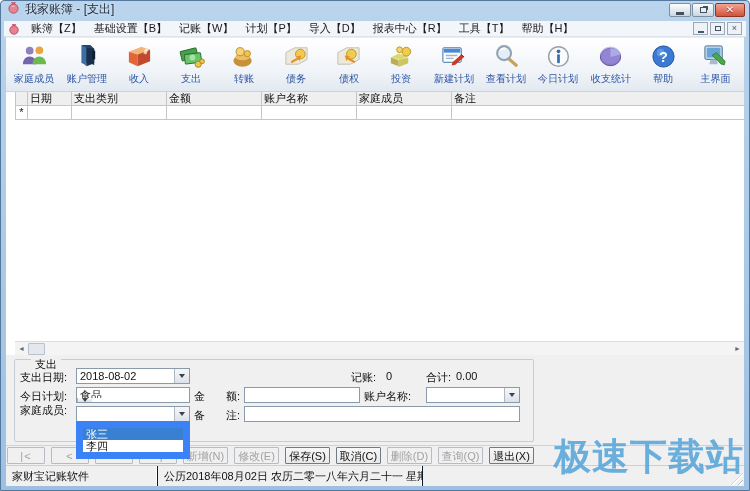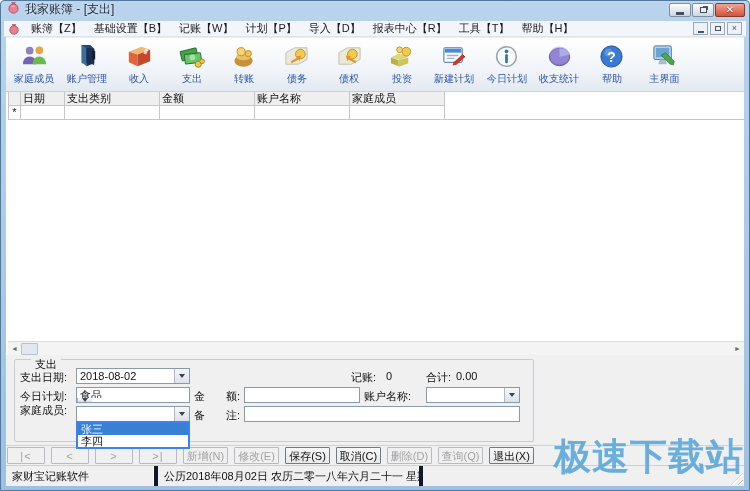--- a/index.html
+++ b/index.html
@@ -33,21 +33,21 @@
   
   .client { position:absolute; top:36px; left:5px; right:5px; bottom:4px; background:#f0f0f0;
     display:flex; flex-direction:column; border-top:1px solid #e8eef6; }
   
   .toolbar { height:54px; flex:0 0 auto; background:linear-gradient(#ffffff,#eef2f7 70%,#e3e9f1);
     border-bottom:1px solid #c9d2dd; display:flex; align-items:center; padding:1px 2px 2px; }
   .tool-item { width:52.5px; display:flex; flex-direction:column; align-items:center; gap:1px; cursor:default; }
   .tool-item svg { width:27px; height:27px; }
   .tool-label { font-size:11px; color:#2d56a4; white-space:nowrap; transform:scale(.92); }
   
-  .grid { flex:1 1 auto; background:#fff; display:flex; flex-direction:column; overflow:hidden; padding-left:2px; }
+  .grid { flex:1 1 auto; background:#fff; display:flex; flex-direction:column; overflow:hidden; padding-left:9px; }
   .g-row { display:flex; height:14px; flex:0 0 auto; }
   .g-cell { border-right:1px solid #c6c6c6; border-bottom:1px solid #c6c6c6; padding:0 2px;
     font-size:11px; line-height:13px; overflow:hidden; white-space:nowrap; }
   .g-head .g-cell { background:#efefef; }
   .g-body .g-cell { background:#fff; }
   .c-sel{ width:13px; border-left:1px solid #c6c6c6; text-align:center; }
   .c-date{ width:44px; } .c-cat{ width:95px; } .c-amt{ width:95px; }
   .c-acct{ width:95px; } .c-mem{ width:95px; } .c-note{ flex:1; border-right:none; }
   .g-empty { flex:1 1 auto; background:#fff; }
   .hscroll { height:14px; flex:0 0 auto; background:#f4f4f4; border-top:1px solid #dcdcdc;
@@ -61,36 +61,36 @@
     border:1px solid #c5ccd4; border-radius:2px; }
   .group-title { position:absolute; left:16px; top:-3px; background:#f0f0f0; padding:0 4px; font-size:11px; }
   .flabel { position:absolute; font-size:11px; white-space:nowrap; }
   .split-label { display:flex; justify-content:space-between; width:46px; }
   .combo { position:absolute; height:16px; background:#fff; border:1px solid #8b9aa8; display:flex; }
   .combo-text { flex:1; font-size:11px; line-height:14px; padding-left:3px; overflow:hidden; white-space:nowrap; }
   .combo-btn { width:15px; background:linear-gradient(#f6f7f9,#dde2e9); border-left:1px solid #aeb8c2;
     display:flex; align-items:center; justify-content:center; }
   .combo-arrow { width:0; height:0; border-left:3px solid transparent; border-right:3px solid transparent; border-top:4px solid #3a424c; }
   .tinput { position:absolute; height:16px; background:#fff; border:1px solid #8b9aa8; font-size:11px; padding:0 3px; font-family:inherit; }
-  .droplist { position:absolute; left:70px; top:66px; width:114px; background:#fff; border:2px solid #3b82f6; z-index:30; }
+  .droplist { position:absolute; left:70px; top:66px; width:114px; background:#fff; border:7px solid #3b82f6; z-index:30; }
   .drop-item { height:12px; font-size:11px; line-height:12px; padding-left:3px; }
   .drop-item.sel { background:#3a80d2; color:#fff; }
   
   .actionbar { height:20px; flex:0 0 auto; background:#f0f0f0; border-top:1px solid #d2d2d2;
     display:flex; align-items:center; gap:6px; padding-left:1px; }
   .abtn { height:17px; font-size:11px; line-height:14px; text-align:center;
     background:linear-gradient(#f7f7f7,#e9e9e9); border:1px solid #6f7a85; border-radius:1px; padding-top:1px; }
   .abtn.nav { width:38px; letter-spacing:1px; }
   .abtn.cmd { width:45px; }
   .abtn.disabled { color:#a2a2a2; border-color:#b7bcc2; background:#f0f0f0; }
   
   .statusbar { height:21px; flex:0 0 auto; background:#f0f0f0; border-top:1px solid #cfcfcf;
     display:flex; align-items:center; font-size:11px; position:relative; }
   .st-sec { height:100%; display:flex; align-items:center; padding:0 6px;
-    border-right:4px solid #0f172a; box-shadow:inset -1px 0 0 #fff; white-space:nowrap; overflow:hidden; }
+    border-right:1px solid #0f172a; box-shadow:inset -1px 0 0 #fff; white-space:nowrap; overflow:hidden; }
   .st-1 { width:152px; } .st-2 { width:265px; } .st-3 { flex:1; border-right:none; box-shadow:none; }
   .grip { position:absolute; right:1px; bottom:1px; width:12px; height:12px;
     background:repeating-linear-gradient(135deg,transparent 0 3px,#b9b9b9 3px 4px,#fdfdfd 4px 5px);
     clip-path:polygon(100% 0,100% 100%,0 100%); }
   
   .watermark { position:absolute; right:5px; bottom:8px; z-index:99; font-size:37px; font-weight:bold;
     color:#58a5da; opacity:.88; letter-spacing:1px; white-space:nowrap; pointer-events:none; }
 </style>
 </head>
 <body>
@@ -221,20 +221,28 @@
             <rect x="3" y="5" width="19" height="15" rx="1" fill="#fff" stroke="#3a6ea5"></rect>
             <rect x="4" y="6" width="17" height="4" fill="#4a8ad4"></rect>
             <path d="M6 13h12M6 16h8" stroke="#9ab4cc" stroke-width="1.4"></path>
             <path d="M13 20l9-8 3 2.5-9 8-4 .8z" fill="#cc3a24"></path>
             <path d="M22 12l3 2.5" stroke="#8a2415"></path>
           </svg>
         <span class="tool-label">新建计划</span>
       </div>
       <div class="tool-item">
         <svg viewBox="0 0 28 28">
+            <path d="M16 16l8 7" stroke="#c8a25e" stroke-width="3.4" stroke-linecap="round"></path>
+            <circle cx="11.5" cy="10.5" r="7.2" fill="#e4eefa" stroke="#93a2b2" stroke-width="2.2"></circle>
+            <path d="M7.5 8c1-2 3.5-3 5.5-2" stroke="#fff" stroke-width="1.6" fill="none"></path>
+          </svg>
+        <span class="tool-label">查看计划</span>
+      </div>
+      <div class="tool-item">
+        <svg viewBox="0 0 28 28">
             <circle cx="14" cy="14" r="10.2" fill="#fafbfc" stroke="#9aa4ae" stroke-width="1.6"></circle>
             <circle cx="14" cy="8.6" r="1.9" fill="#3a6ea5"></circle>
             <rect x="12.6" y="11.6" width="2.8" height="9.4" rx="1" fill="#3a6ea5"></rect>
           </svg>
         <span class="tool-label">今日计划</span>
       </div>
       <div class="tool-item">
         <svg viewBox="0 0 28 28">
             <ellipse cx="14" cy="14.5" rx="10.5" ry="9" fill="#8a7ccc" stroke="#5c4da0"></ellipse>
             <path d="M14 14.5V5.5A10.5 9 0 0 1 24.3 12z" fill="#bcd2f2"></path>
@@ -262,20 +270,21 @@
     </div>
 
     <div class="grid">
       <div class="g-row g-head">
         <div class="g-cell c-sel"></div>
         <div class="g-cell c-date">日期</div>
         <div class="g-cell c-cat">支出类别</div>
         <div class="g-cell c-amt">金额</div>
         <div class="g-cell c-acct">账户名称</div>
         <div class="g-cell c-mem">家庭成员</div>
+        <div class="g-cell c-note">备注</div>
       </div>
       <div class="g-row g-body">
         <div class="g-cell c-sel">*</div>
         <div class="g-cell c-date"></div>
         <div class="g-cell c-cat"></div>
         <div class="g-cell c-amt"></div>
         <div class="g-cell c-acct"></div>
         <div class="g-cell c-mem"></div>
         <div class="g-cell c-note"></div>
       </div>

